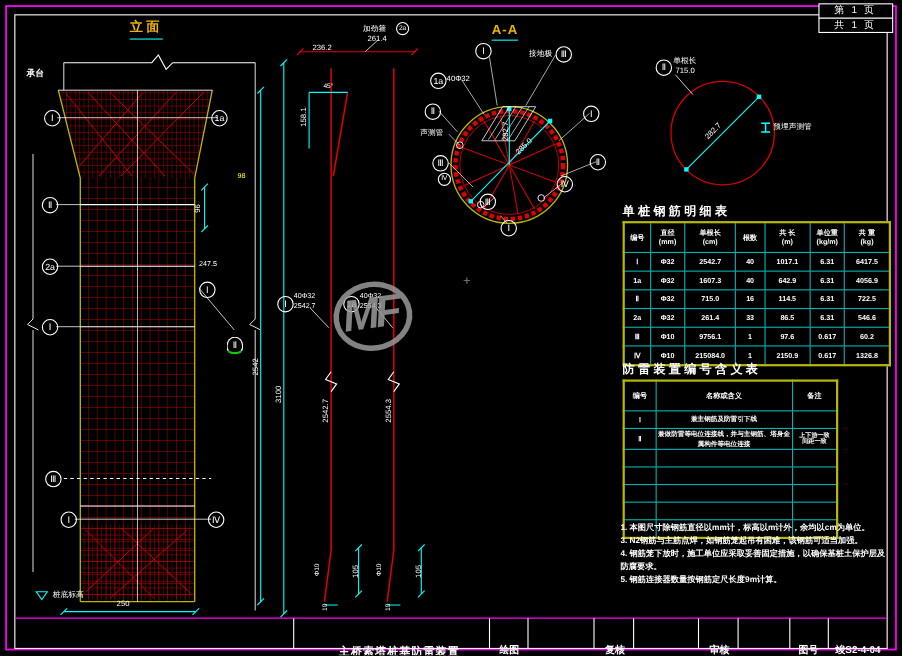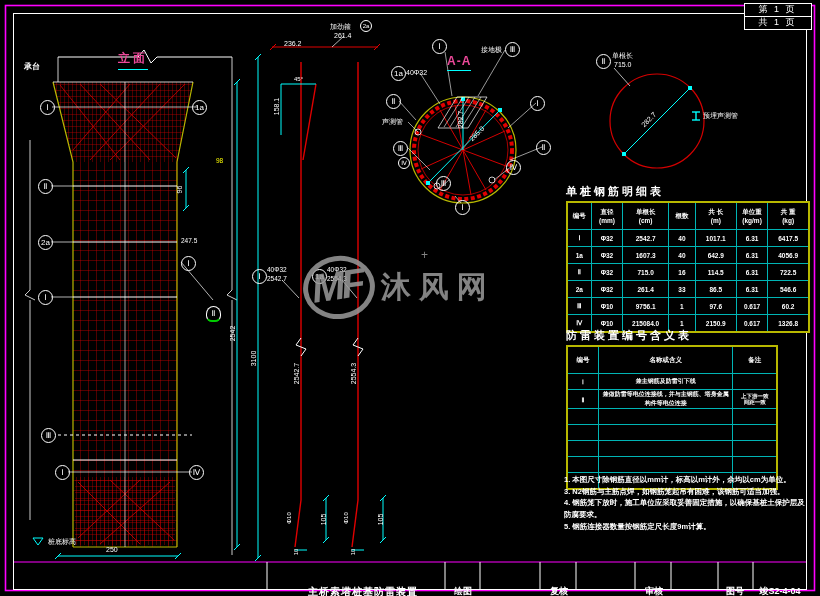--- a/index.html
+++ b/index.html
@@ -6,22 +6,22 @@
   #stage{position:relative;width:820px;height:596px;background:#000;overflow:hidden;
          font-family:"Liberation Sans",sans-serif;}
   svg{position:absolute;left:0;top:0;}
   .t{position:absolute;color:#fff;font-size:7px;line-height:1;white-space:nowrap;}.t.yl{color:#ff0}
   .rot{transform:rotate(-90deg);transform-origin:center;}
   .rot45{transform:rotate(-45deg);transform-origin:center;}
   .co{position:absolute;width:13px;height:13px;border:1px solid #fff;border-radius:50%;
       font-size:8px;color:#fff;display:flex;align-items:center;justify-content:center;line-height:1;}
   .co.small{width:10px;height:10px;font-size:6px;}
   .co.green{border-bottom:2px solid #0c0;border-radius:50% 50% 40% 40%;}
-  .h{position:absolute;color:#ec4899;font-weight:bold;font-size:12px;letter-spacing:3px;
-     border-bottom:1px solid #0ff;padding-bottom:2px;margin-top:34px;}
+  .h{position:absolute;color:#eab308;font-weight:bold;font-size:12px;letter-spacing:3px;
+     border-bottom:1px solid #0ff;padding-bottom:2px;}
   .tblwrap{position:absolute;}
   .tbltitle{color:#fff;font-weight:bold;font-size:11px;letter-spacing:3px;text-align:left;margin-bottom:2px;}
   .tblwrap table{border-collapse:collapse;table-layout:fixed;width:100%;background:#000;}
   .tblwrap table{border:2px solid #b8b800;}
   .tblwrap th,.tblwrap td{border:1px solid #00b4b4;color:#fff;font-size:6.5px;text-align:center;
       padding:0 1px;height:16px;overflow:hidden;font-weight:bold;}
   .tblwrap th{white-space:pre-line;height:26px;}
   #meaning-table td{height:15px;font-size:6px;}
   #meaning-table td.remark{font-size:5.5px;line-height:1.1;white-space:pre-line;}
   .notes{position:absolute;color:#fff;font-size:7.5px;line-height:1.55;font-weight:bold;}
@@ -294,21 +294,20 @@
 <div class="co" style="left:596px;top:54px;">Ⅱ</div>
 <div class="t" style="left:612px;top:52px;">单根长</div>
 <div class="t" style="left:614px;top:61px;">715.0</div>
 <div class="t rot45" style="left:640px;top:116px;">282.7</div>
 <div class="t" style="left:703px;top:112px;">预埋声测管</div>
 
 <div class="wm">
   <span class="spark">+</span>
   <div class="row">
     <span class="logo">MF</span>
-    <span class="site">沐风网</span>
   </div>
 </div>
 
 <div class="tblwrap" style="left:566px;top:184px;width:244px;">
   <div class="tbltitle">单桩钢筋明细表</div>
   <table id="rebar-table">
     <colgroup>
           <col style="width:10%">
           <col style="width:13%">
           <col style="width:19%">
@@ -385,21 +384,21 @@
             <td>215084.0</td>
             <td>1</td>
             <td>2150.9</td>
             <td>0.617</td>
             <td>1326.8</td>
           </tr>
         </tbody>
   </table>
 </div>
 
-<div class="tblwrap" style="left:566px;top:328px;width:212px;">
+<div class="tblwrap" style="left:566px;top:328px;width:196px;">
   <div class="tbltitle">防雷装置编号含义表</div>
   <table id="meaning-table">
     <colgroup>
           <col style="width:15%">
           <col style="width:64%">
           <col style="width:21%">
         </colgroup>
     <thead>
           <tr id="meaning-head">
             <th>编号</th>

